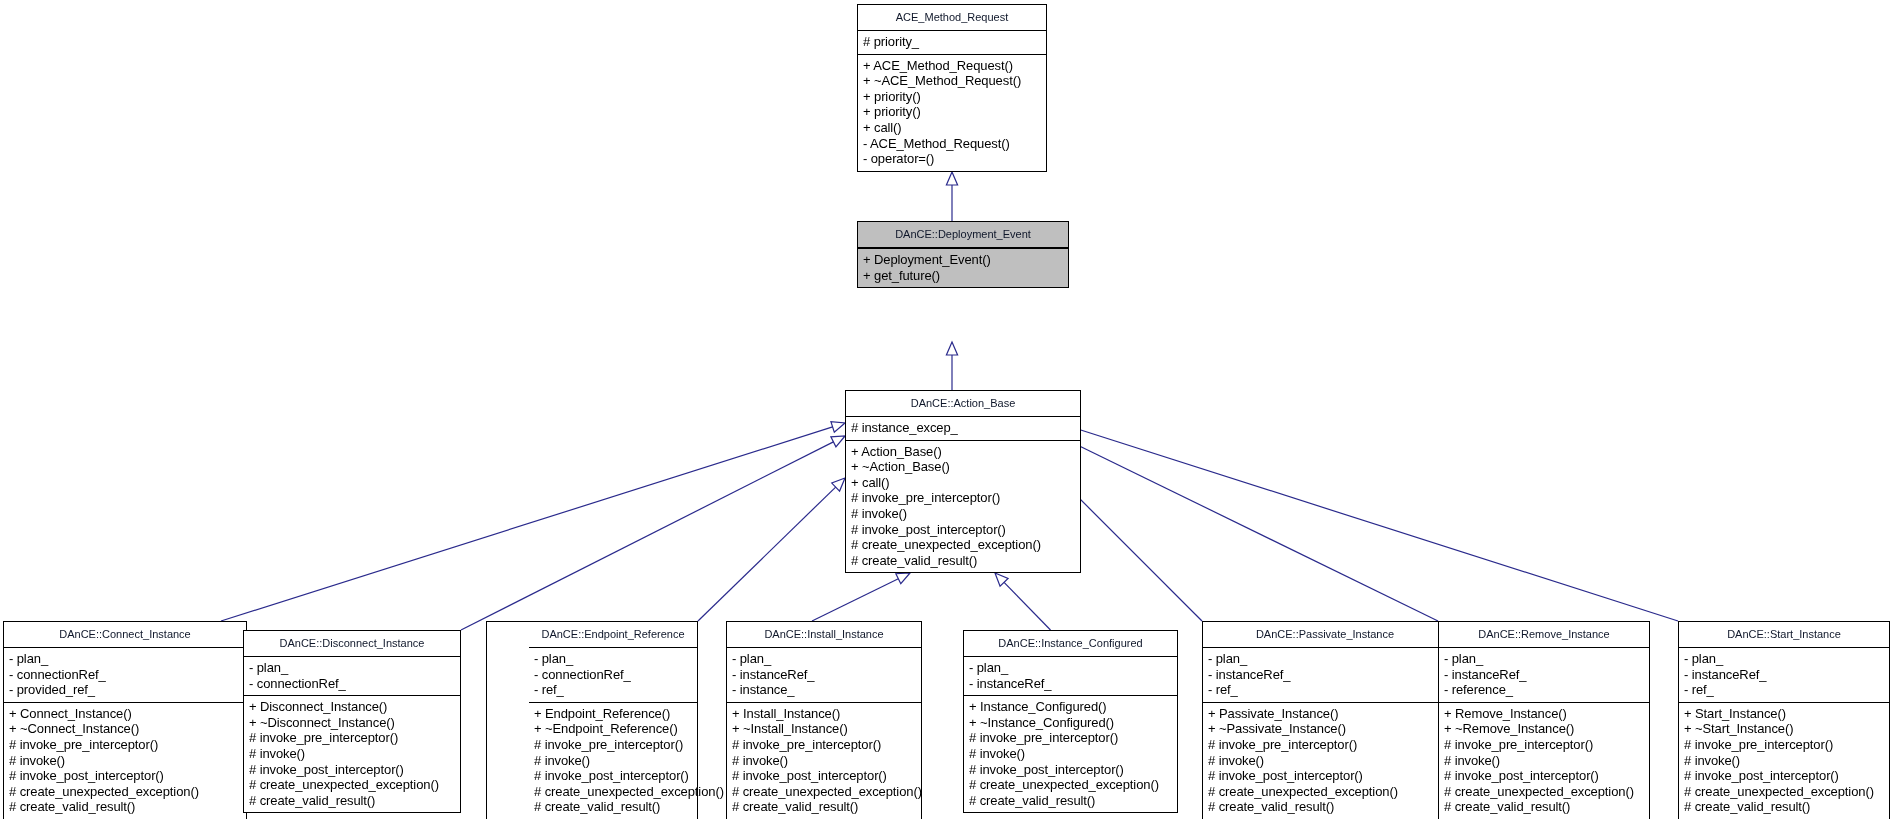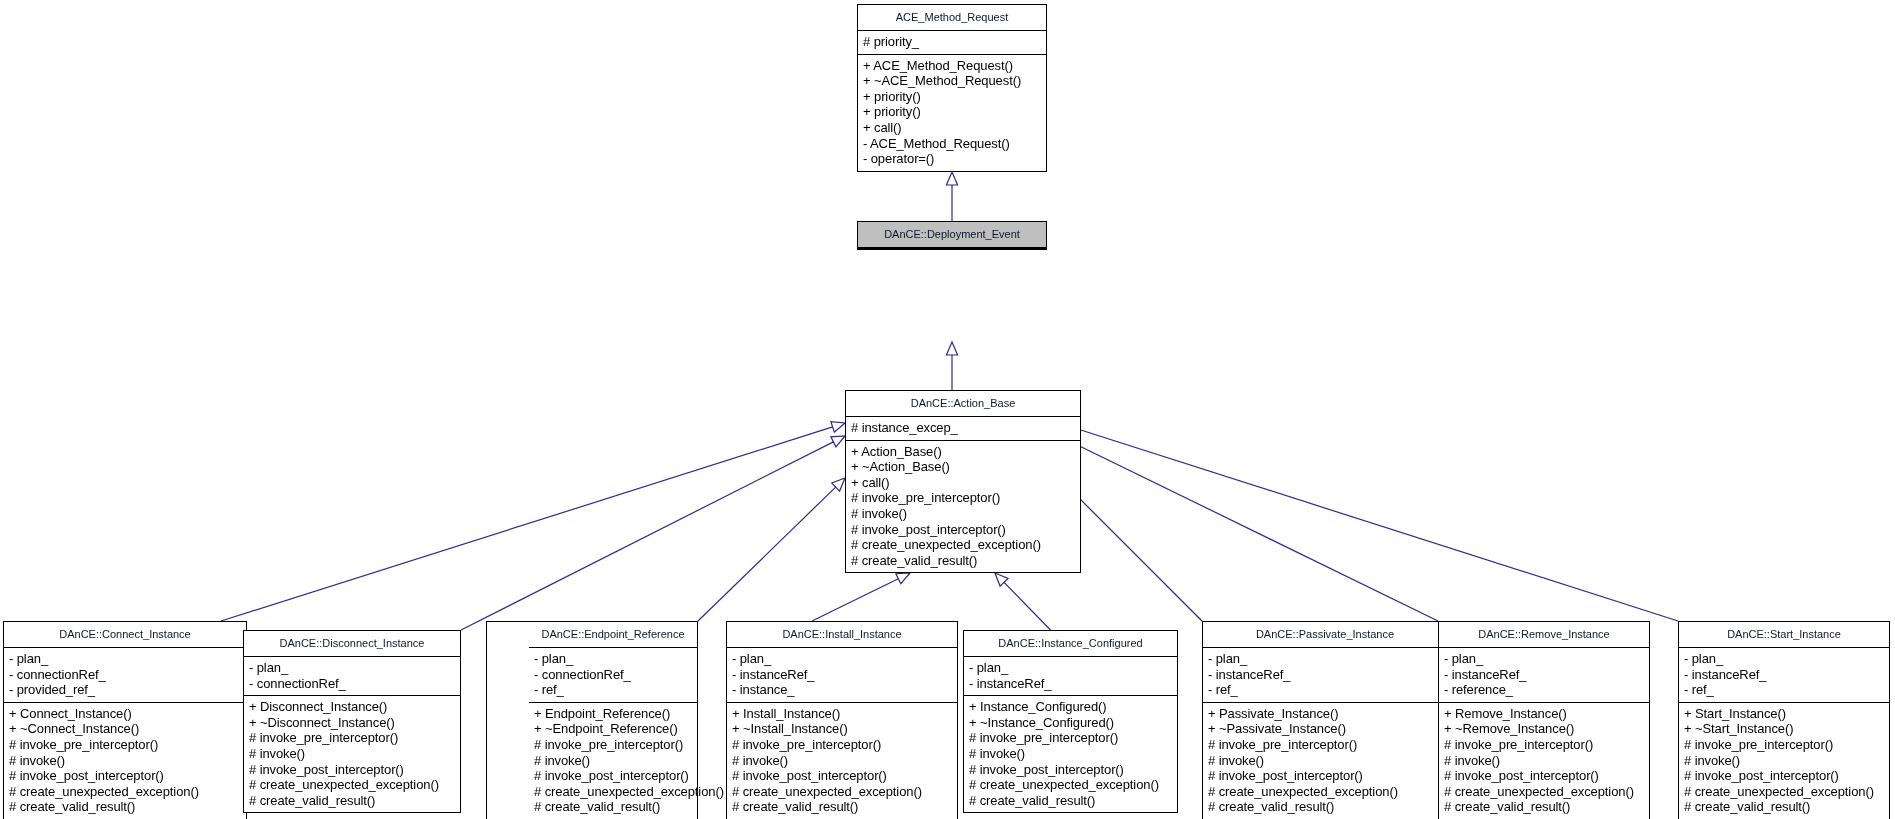--- a/index.html
+++ b/index.html
@@ -93,24 +93,28 @@
         <div class="compartment">
           <div class="member">+ ACE_Method_Request()</div>
           <div class="member">+ ~ACE_Method_Request()</div>
           <div class="member">+ priority()</div>
           <div class="member">+ priority()</div>
           <div class="member">+ call()</div>
           <div class="member">- ACE_Method_Request()</div>
           <div class="member">- operator=()</div>
         </div>
       </div>
-      <div class="uml-class highlight" style="left: 857px; top: 221px; width: 190px;">
+      <div class="uml-class highlight" style="left: 857px; top: 221px; width: 212px;">
         <div class="title">DAnCE::Deployment_Event</div>
         <div class="sep"></div>
         <div class="sep"></div>
+        <div class="compartment">
+          <div class="member">+ Deployment_Event()</div>
+          <div class="member">+ get_future()</div>
+        </div>
       </div>
       <div class="uml-class" style="left: 845px; top: 390px; width: 236px;">
         <div class="title">DAnCE::Action_Base</div>
         <div class="sep"></div>
         <div class="compartment">
           <div class="member"># instance_excep_</div>
         </div>
         <div class="sep"></div>
         <div class="compartment">
           <div class="member">+ Action_Base()</div>
@@ -172,21 +176,21 @@
         <div class="compartment">
           <div class="member">+ Endpoint_Reference()</div>
           <div class="member">+ ~Endpoint_Reference()</div>
           <div class="member"># invoke_pre_interceptor()</div>
           <div class="member"># invoke()</div>
           <div class="member"># invoke_post_interceptor()</div>
           <div class="member"># create_unexpected_exception()</div>
           <div class="member"># create_valid_result()</div>
         </div>
       </div>
-      <div class="uml-class" style="left: 726px; top: 621px; width: 232px;">
+      <div class="uml-class" style="left: 726px; top: 621px; width: 196px;">
         <div class="title">DAnCE::Install_Instance</div>
         <div class="sep"></div>
         <div class="compartment">
           <div class="member">- plan_</div>
           <div class="member">- instanceRef_</div>
           <div class="member">- instance_</div>
         </div>
         <div class="sep"></div>
         <div class="compartment">
           <div class="member">+ Install_Instance()</div>

